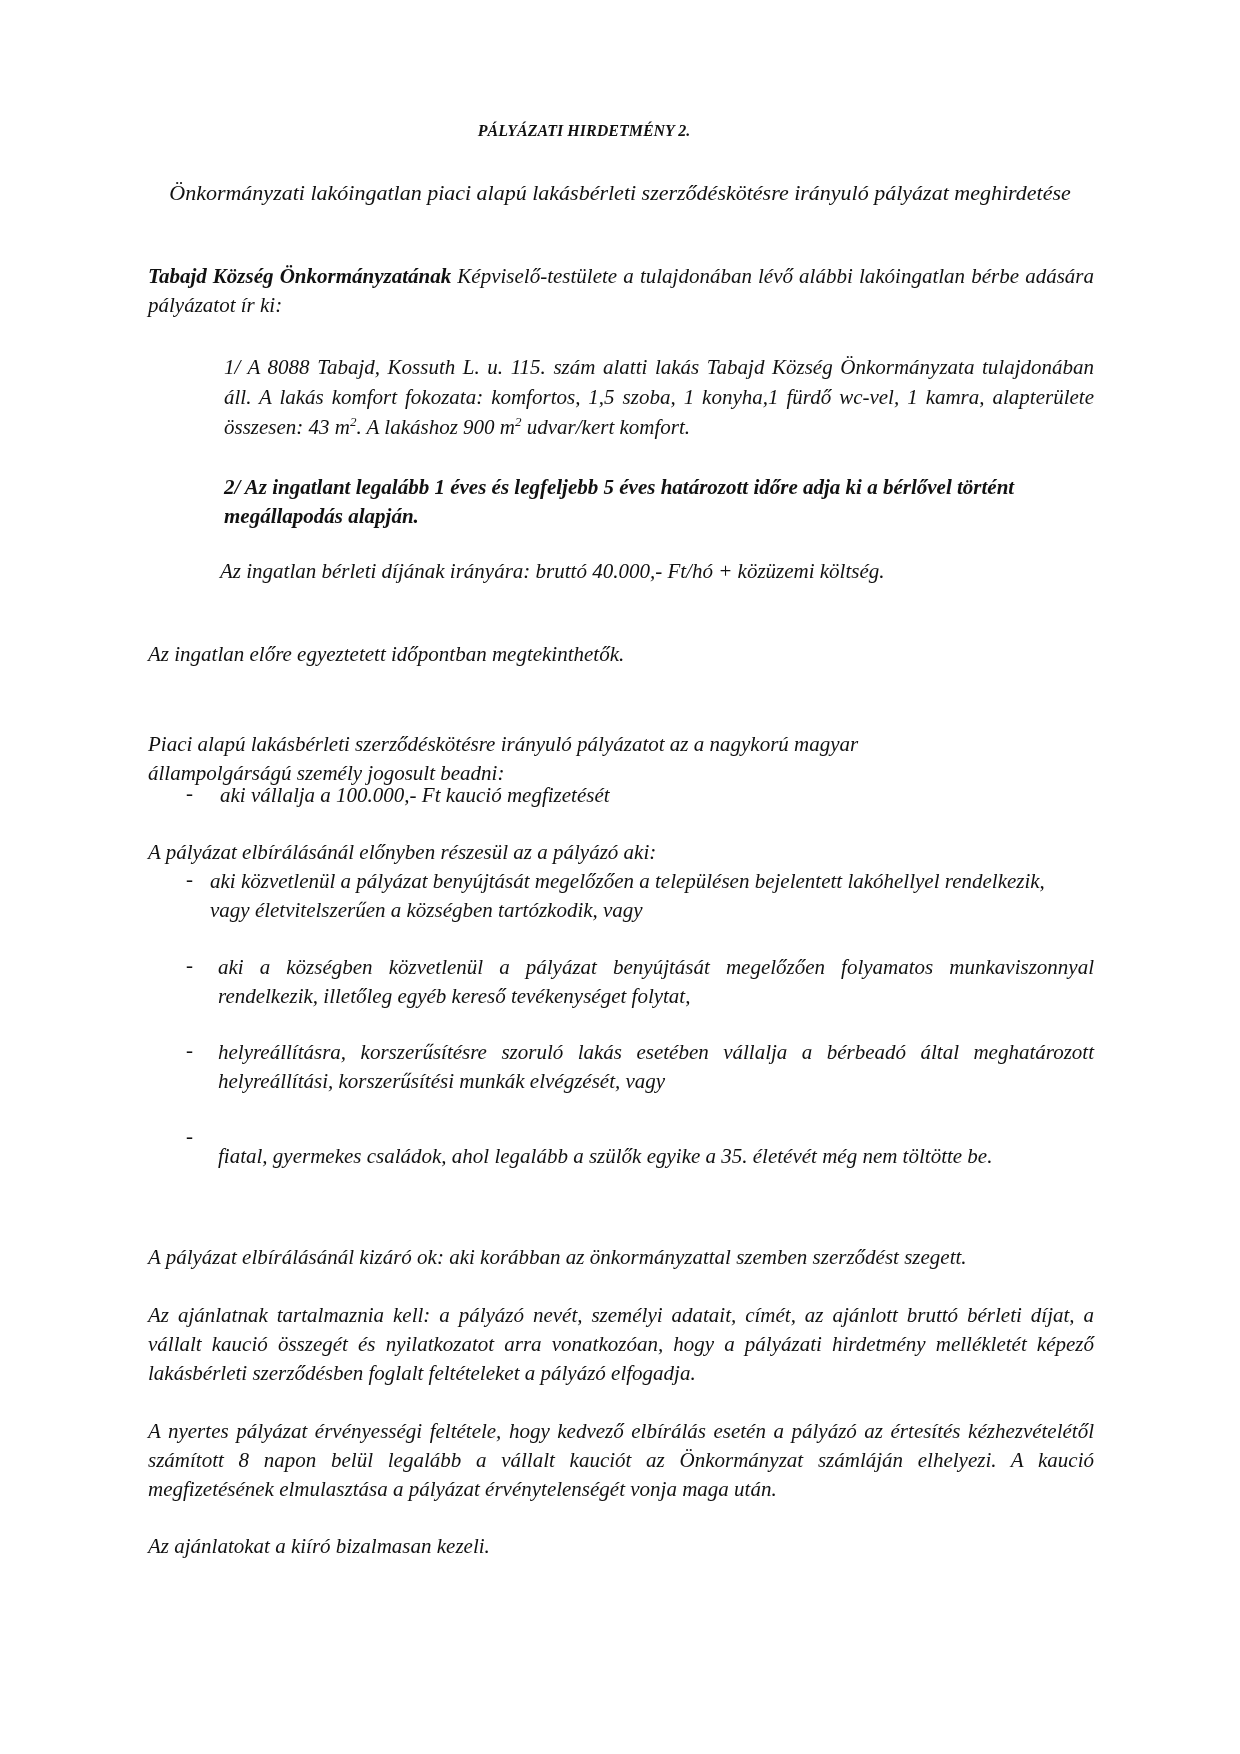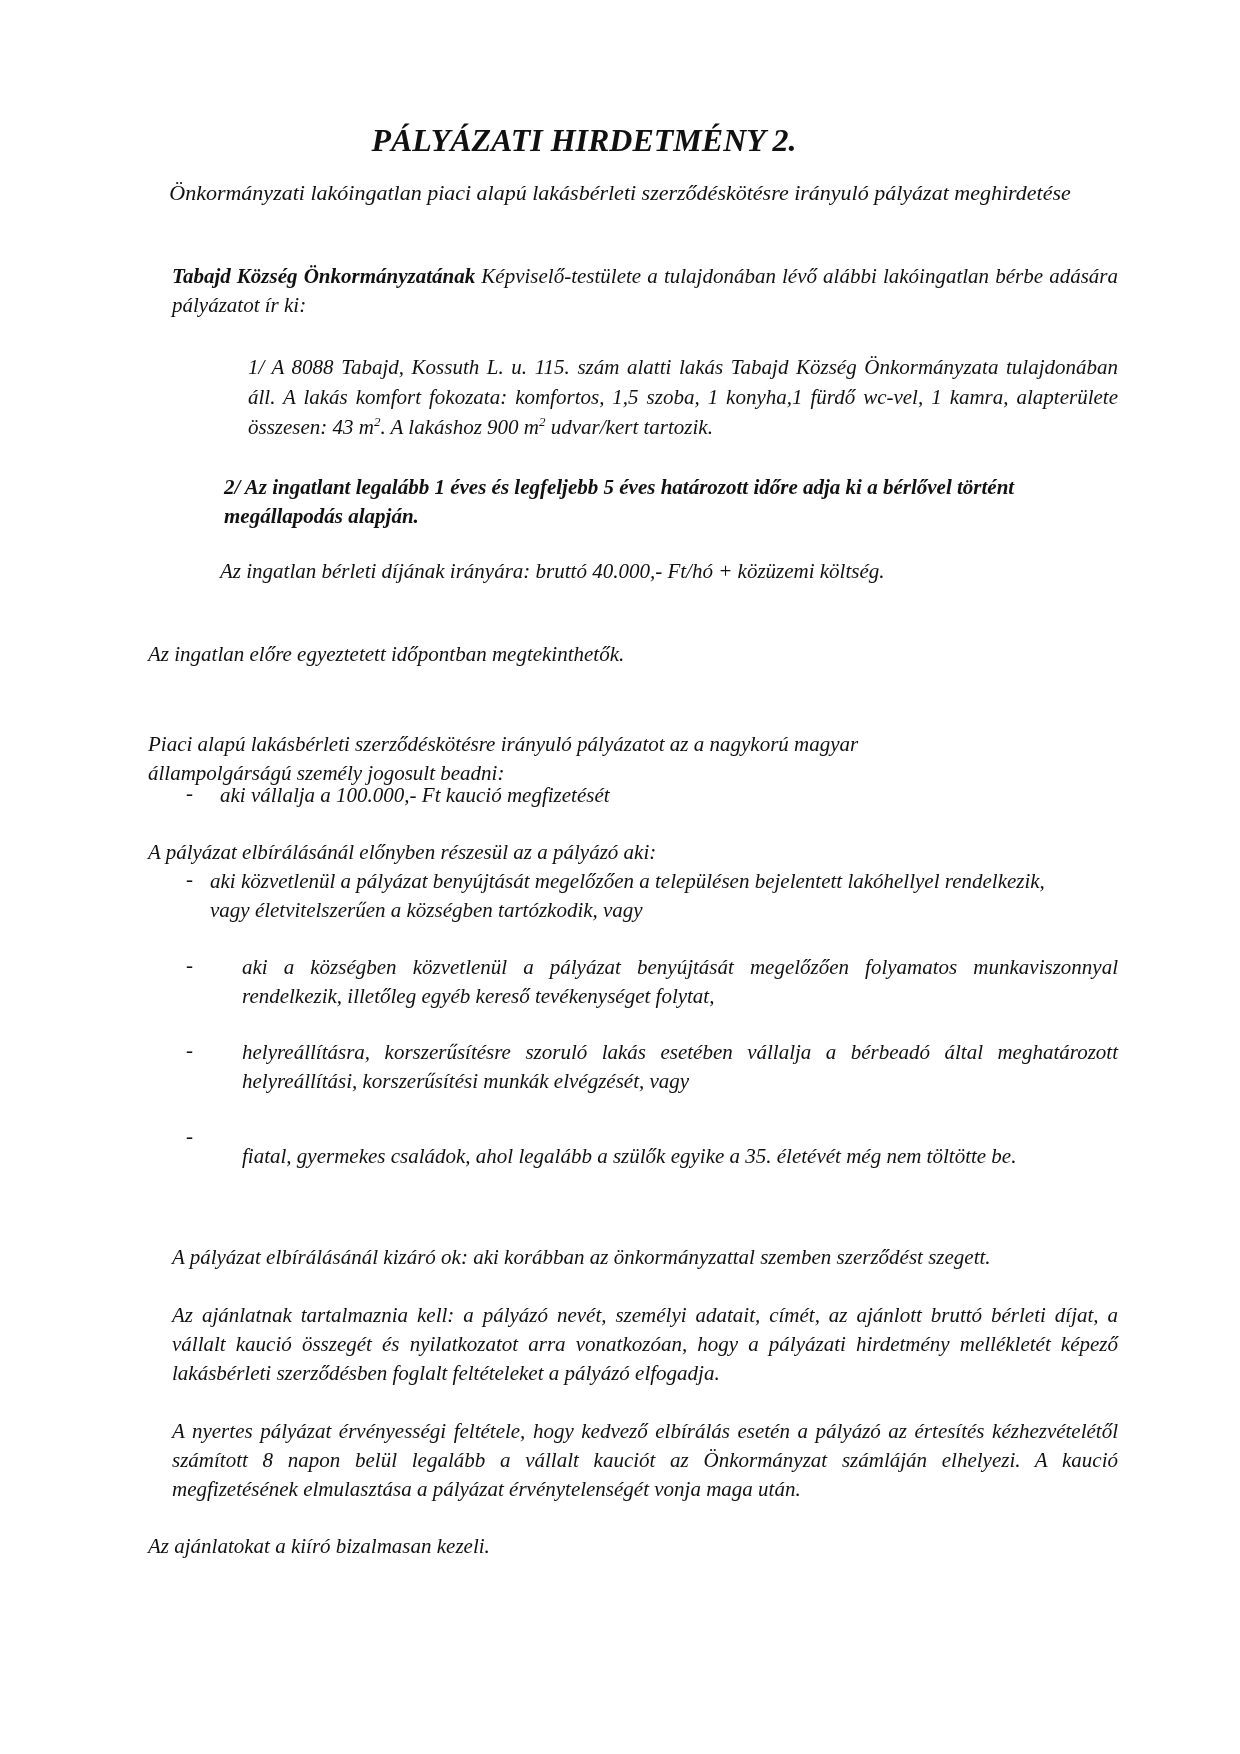--- a/index.html
+++ b/index.html
@@ -4,51 +4,51 @@
   <style>
     html, body { margin: 0; padding: 0; background: #ffffff; }
     body {
       width: 1240px; height: 1754px; position: relative; overflow: hidden;
       font-family: "Liberation Serif", "DejaVu Serif", serif;
       font-style: italic; color: #111111;
     }
     .abs { position: absolute; }
     .title {
       left: 0; width: 1168px; top: 122px; text-align: center;
-      font-size: 32px; font-weight: bold; letter-spacing: 0px;
+      font-size: 16px; font-weight: bold; letter-spacing: 0px;
     }
     .subtitle {
       left: 150px; width: 940px; top: 178px; text-align: center;
       font-size: 22px; font-weight: normal; line-height: 30px;
     }
     .para {
       font-size: 21px; line-height: 29px;
     }
-    .justify { text-align: justify; text-align-last: left; margin-left: 24px; }
+    .justify { text-align: justify; text-align-last: left; }
     .bold { font-weight: bold; }
     .dash {
       position: absolute; font-style: normal; font-size: 21px;
     }
     sup { font-size: 13px; line-height: 0; }
   </style>
 </head>
 <body>
 
 <div>
 
   <div class="abs title">PÁLYÁZATI HIRDETMÉNY 2.</div>
 
   <div class="abs subtitle">Önkormányzati lakóingatlan piaci alapú lakásbérleti szerződéskötésre irányuló pályázat meghirdetése</div>
 
   <div class="abs para justify" style="left:148px; width:946px; top:262px;">
     <span class="bold">Tabajd Község Önkormányzatának</span><span> Képviselő-testülete a tulajdonában lévő alábbi lakóingatlan bérbe adására pályázatot ír ki:</span>
   </div>
 
   <div class="abs para justify" style="left:224px; width:870px; top:352px; line-height:30px;">
-    <span>1/ A 8088 Tabajd, Kossuth L. u. 115. szám alatti lakás Tabajd Község Önkormányzata tulajdonában áll. A lakás komfort fokozata: komfortos, 1,5 szoba, 1 konyha,1 fürdő wc-vel, 1 kamra, alapterülete összesen: 43 m</span><sup>2</sup><span>. A lakáshoz 900 m</span><sup>2</sup><span> udvar/kert tartozik.</span>
+    <span>1/ A 8088 Tabajd, Kossuth L. u. 115. szám alatti lakás Tabajd Község Önkormányzata tulajdonában áll. A lakás komfort fokozata: komfortos, 1,5 szoba, 1 konyha,1 fürdő wc-vel, 1 kamra, alapterülete összesen: 43 m</span><sup>2</sup><span>. A lakáshoz 900 m</span><sup>2</sup><span> udvar/kert komfort.</span>
   </div>
 
   <div class="abs para" style="left:224px; width:870px; top:473px;font-weight:bold;">2/ Az ingatlant legalább 1 éves és legfeljebb 5 éves határozott időre adja ki a bérlővel történt megállapodás alapján.</div>
 
   <div class="abs para" style="left:220px; width:880px; top:557px;">Az ingatlan bérleti díjának irányára: bruttó 40.000,- Ft/hó + közüzemi költség.</div>
 
   <div class="abs para" style="left:148px; width:946px; top:640px;">Az ingatlan előre egyeztetett időpontban megtekinthetők.</div>
 
   <div class="abs para" style="left:148px; width:820px; top:694px;margin-top:36px;">Piaci alapú lakásbérleti szerződéskötésre irányuló pályázatot az a nagykorú magyar állampolgárságú személy jogosult beadni:</div>
 

